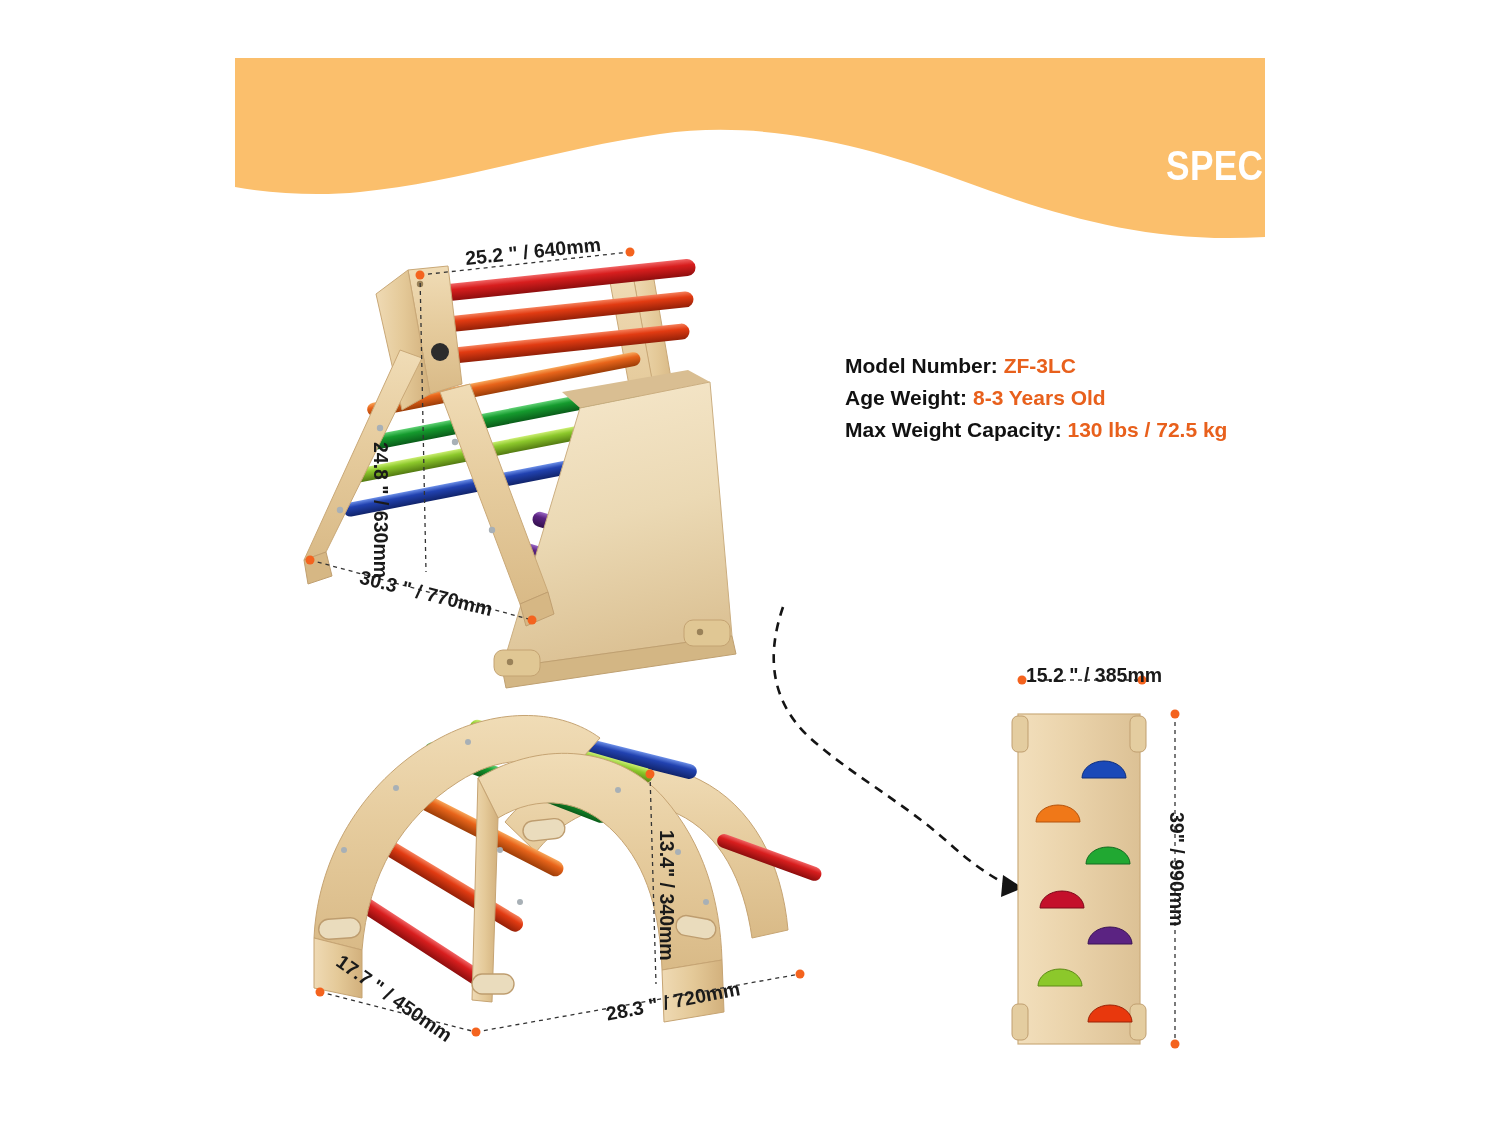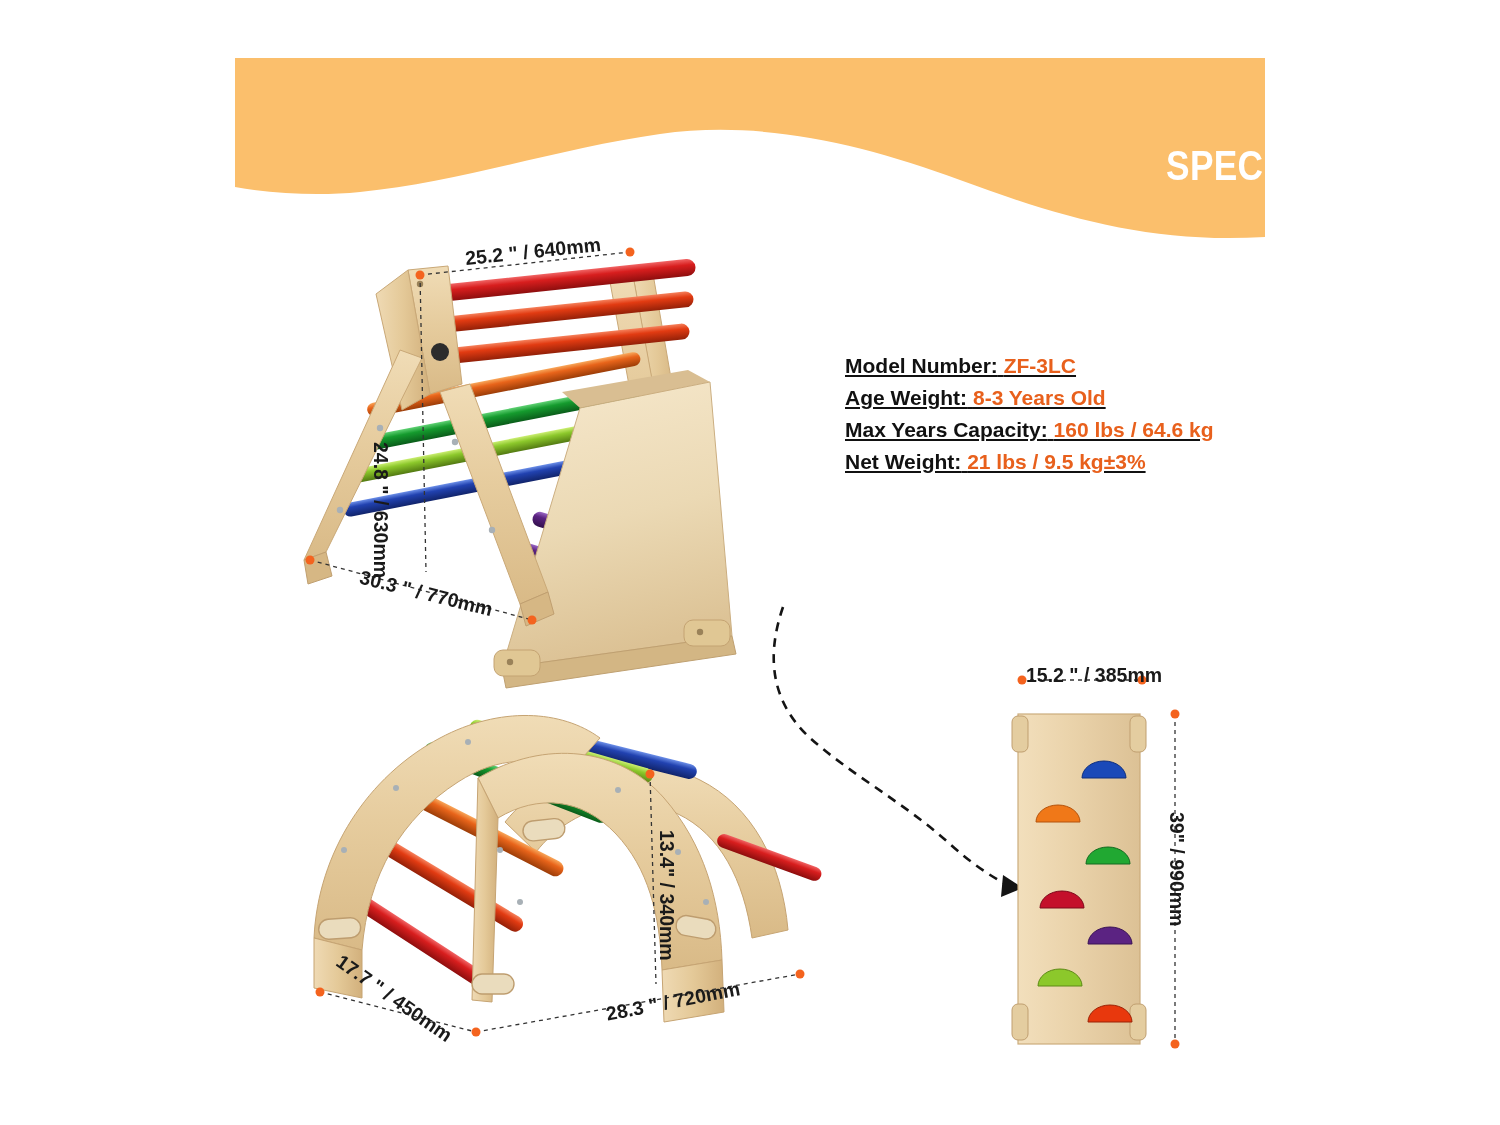--- a/index.html
+++ b/index.html
@@ -11,21 +11,21 @@
   .header-wrap{position:absolute;left:0;top:0;width:1500px;height:240px;}
   .header-svg{position:absolute;left:0;top:0;}
   .header-title{position:absolute;right:60px;top:88px;width:700px;text-align:right;
     color:#ffffff;font-weight:bold;font-size:43px;line-height:1.02;
     letter-spacing:0.4px;font-family:"Liberation Sans Narrow","Liberation Sans",sans-serif;
     transform:scaleX(.82);transform-origin:right center;}
   .header-title .l2{display:block;}
 
   
   .spec{position:absolute;left:845px;top:338px;}
-  .spec-row{font-size:21px;font-weight:bold;color:#111;line-height:1.52;white-space:nowrap;text-decoration:underline;}
+  .spec-row{font-size:21px;font-weight:bold;color:#111;line-height:1.52;white-space:nowrap;}
   .spec-row .val{color:#E8601C;}
 
   
   .dim-label{position:absolute;font-size:19.5px;font-weight:bold;color:#1a1a1a;white-space:nowrap;}
   svg{overflow:visible;}
   .nosel{user-select:none;}
 </style>
 </head>
 <body>
 
@@ -46,26 +46,22 @@
   <div class="spec">
     <div class="spec-row">
       <span>Model Number:</span>
       <span class="val">ZF-3LC</span>
     </div>
     <div class="spec-row">
       <span>Age Weight:</span>
       <span class="val">8-3 Years Old</span>
     </div>
     <div class="spec-row">
-      <span>Max Years Capacity:</span>
-      <span class="val">160 lbs / 64.6 kg</span>
-    </div>
-    <div class="spec-row">
-      <span>Net Weight:</span>
-      <span class="val">21 lbs / 9.5 kg±3%</span>
+      <span>Max Weight Capacity:</span>
+      <span class="val">130 lbs / 72.5 kg</span>
     </div>
   </div>
 
   <svg width="700" height="430" viewBox="0 0 700 430" style="position:absolute;left:280px;top:230px;">
     <defs>
       <linearGradient id="wood" x1="0" y1="0" x2="0" y2="1">
         <stop offset="0%" stop-color="#F0DCB6"></stop>
           <stop offset="45%" stop-color="#E6CC9E"></stop>
         <stop offset="100%" stop-color="#D9BA87"></stop>
       </linearGradient>

